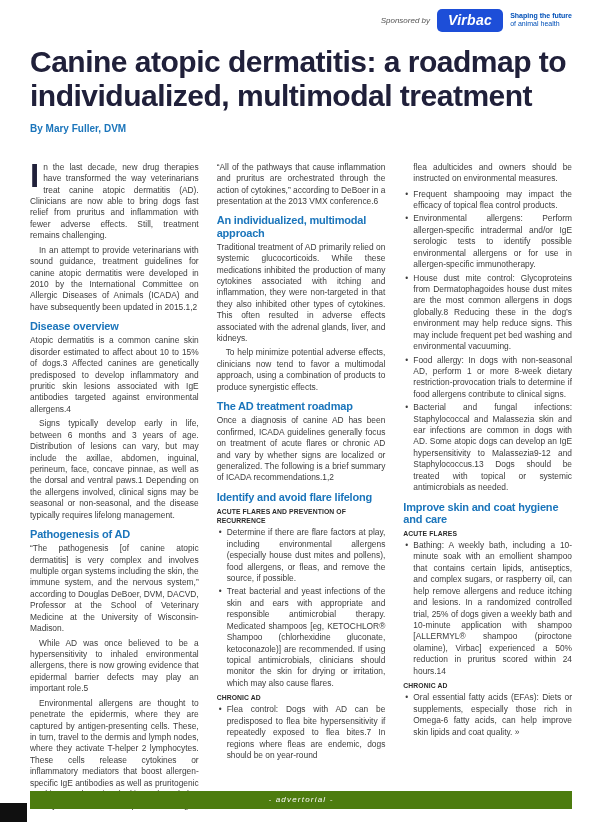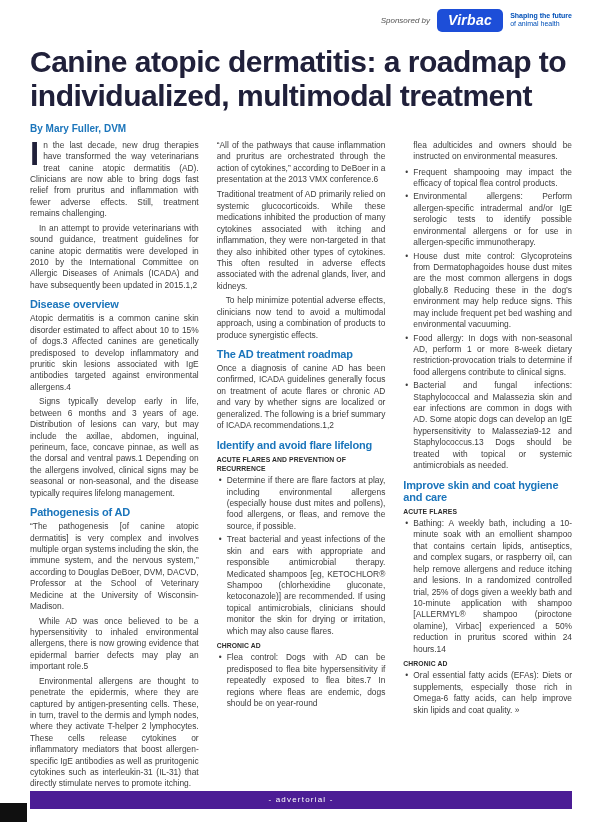--- a/index.html
+++ b/index.html
@@ -25,21 +25,21 @@
     padding:3px 11px 4px; border-radius:5px; letter-spacing:.3px;
   }
   .brand-tagline { display:flex; flex-direction:column; font-size:7px; color:#0050b8; line-height:1.18; }
   .brand-tagline .t1 { font-weight:bold; }
 
   
   h1.page-title {
     font-size:30px; line-height:1.13; color:#20203a;
     margin:12px 0 10px; font-weight:bold; letter-spacing:-0.5px;
   }
-  .byline { color:#1b75bb; font-weight:bold; font-size:10px; margin:0 0 6px; }
+  .byline { color:#1b75bb; font-weight:bold; font-size:10px; margin:0 0 28px; }
 
   
   .columns { display:flex; gap:18px; height:652px; overflow:hidden; }
   .col { flex:1 1 0; min-width:0; text-align:justify; font-size:8.4px; line-height:1.36; }
 
   .col p { margin:0 0 4px; }
   .col p.ind { text-indent:9px; margin-top:-1px; }
 
   .dropcap::first-letter {
     float:left; font-size:33px; line-height:26px; font-weight:bold;
@@ -57,22 +57,22 @@
 
   ul.bullets { margin:0 0 3px; padding:0 0 0 10px; list-style:none; }
   ul.bullets li { position:relative; margin:0 0 2px; }
   ul.bullets li::before { content:"•"; position:absolute; left:-8px; top:0; color:#3c3c3c; }
 
   .continuation { padding-left:10px; }
 
   
   .advertorial-bar {
     position:absolute; left:30px; right:30px; bottom:13px;
-    background:#4c1d95; color:#fff; text-align:center;
-    font-size:8px; letter-spacing:1.2px; padding:4px 0 5px;
+    background:#4d7c0f; color:#fff; text-align:center;
+    font-size:8px; letter-spacing:1.2px; padding:4px 0 5px;font-style:italic;
   }
   .page-corner {
     position:absolute; left:0; bottom:0; width:27px; height:19px;
     background:#101010;
   }
 </style>
 </head>
 <body>
 
 <div class="page">
@@ -101,22 +101,23 @@
 
       <h2 class="sec">Pathogenesis of AD</h2>
       <p>“The pathogenesis [of canine atopic dermatitis] is very complex and involves multiple organ systems including the skin, the immune system, and the nervous system,” according to Douglas DeBoer, DVM, DACVD, Professor at the School of Veterinary Medicine at the University of Wisconsin-Madison.</p>
       <p class="ind">While AD was once believed to be a hypersensitivity to inhaled environmental allergens, there is now growing evidence that epidermal barrier defects may play an important role.5</p>
       <p class="ind">Environmental allergens are thought to penetrate the epidermis, where they are captured by antigen-presenting cells. These, in turn, travel to the dermis and lymph nodes, where they activate T-helper 2 lymphocytes. These cells release cytokines or inflammatory mediators that boost allergen-specific IgE antibodies as well as pruritogenic cytokines such as interleukin-31 (IL-31) that directly stimulate nerves to promote itching.</p>
     </div>
 
     <div class="col">
       <p>“All of the pathways that cause inflammation and pruritus are orchestrated through the action of cytokines,” according to DeBoer in a presentation at the 2013 VMX conference.6</p>
 
+      <h2 class="sec">An individualized, multimodal approach</h2>
       <p>Traditional treatment of AD primarily relied on systemic glucocorticoids. While these medications inhibited the production of many cytokines associated with itching and inflammation, they were non-targeted in that they also inhibited other types of cytokines. This often resulted in adverse effects associated with the adrenal glands, liver, and kidneys.</p>
-      <p class="ind">To help minimize potential adverse effects, clinicians now tend to avoid a multimodal approach, using a combination of products to produce synergistic effects.</p>
+      <p class="ind">To help minimize potential adverse effects, clinicians now tend to favor a multimodal approach, using a combination of products to produce synergistic effects.</p>
 
       <h2 class="sec">The AD treatment roadmap</h2>
       <p>Once a diagnosis of canine AD has been confirmed, ICADA guidelines generally focus on treatment of acute flares or chronic AD and vary by whether signs are localized or generalized. The following is a brief summary of ICADA recommendations.1,2</p>
 
       <h2 class="sec">Identify and avoid flare lifelong</h2>
       <h3 class="subsec">ACUTE FLARES AND PREVENTION OF RECURRENCE</h3>
       <ul class="bullets">
         <li>Determine if there are flare factors at play, including environmental allergens (especially house dust mites and pollens), food allergens, or fleas, and remove the source, if possible.</li>
         <li>Treat bacterial and yeast infections of the skin and ears with appropriate and responsible antimicrobial therapy. Medicated shampoos [eg, KETOCHLOR® Shampoo (chlorhexidine gluconate, ketoconazole)] are recommended. If using topical antimicrobials, clinicians should monitor the skin for drying or irritation, which may also cause flares.</li>
       </ul>

